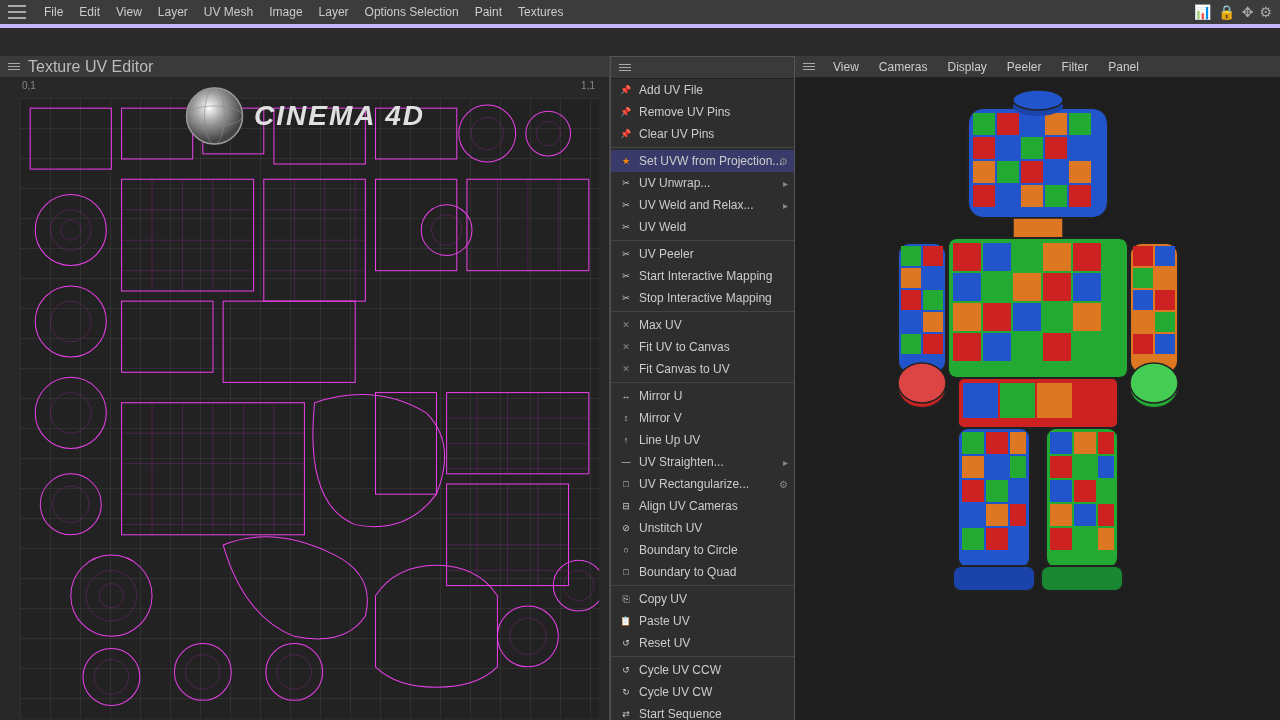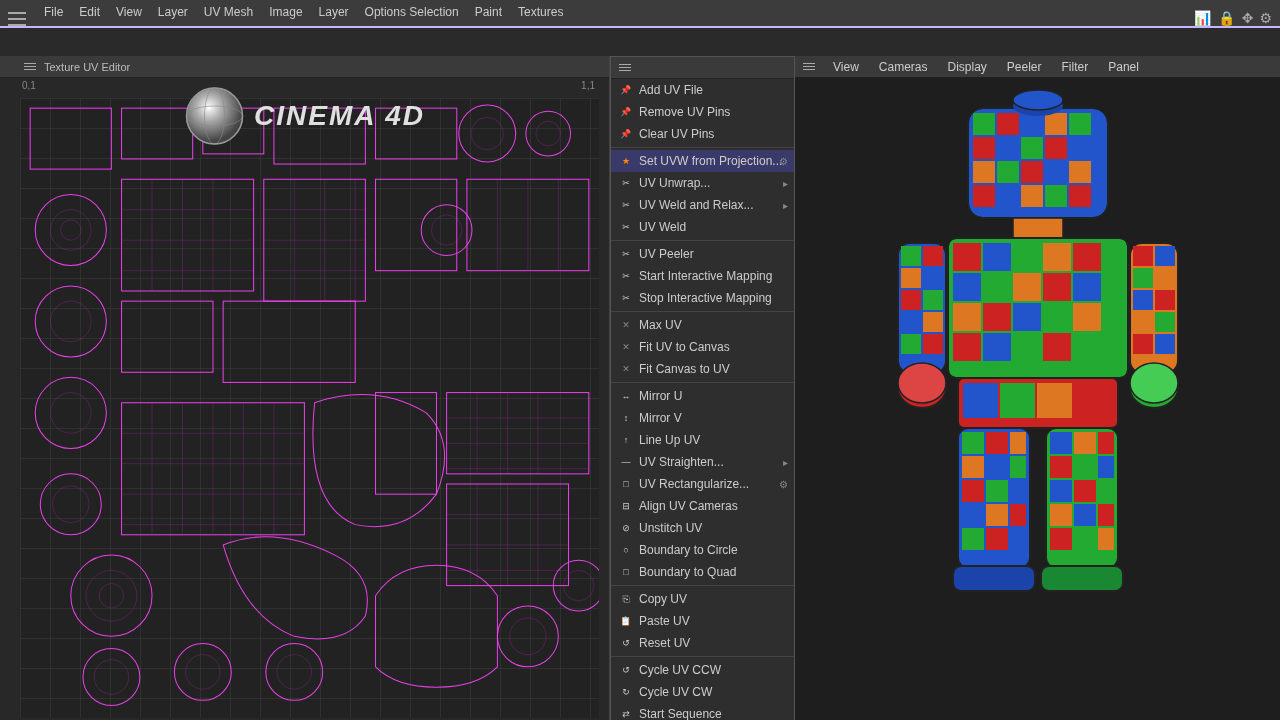--- a/index.html
+++ b/index.html
@@ -11,23 +11,23 @@
       font-size: 12px;
       color: #ccc;
       overflow: hidden;
     }
 
     
     #top-bar {
       height: 28px;
       background: #3c3c3c;
       display: flex;
-      align-items: flex-end;
+      align-items: center;
       padding: 0 8px;
-      border-bottom: 2px solid #c4b5fd;
+      border-bottom: 4px solid #c4b5fd;
     }
     .menu-icon {
       width: 18px;
       height: 14px;
       display: flex;
       flex-direction: column;
       justify-content: space-between;
       margin-right: 10px;
       cursor: pointer;
     }
@@ -60,23 +60,23 @@
       position: relative;
       border-right: 1px solid #444;
       flex-shrink: 0;
     }
 
     #uv-editor-header {
       height: 22px;
       background: #3a3a3a;
       display: flex;
       align-items: center;
-      padding: 0 24px;
+      padding: 0 8px;
       border-bottom: 1px solid #222;
-      font-size: 11px;
+      font-size: 16px;
       color: #bbb;
     }
 
     #uv-canvas-area {
       position: relative;
       width: 100%;
       height: calc(100% - 22px - 20px);
       background: #282828;
       overflow: hidden;
     }

